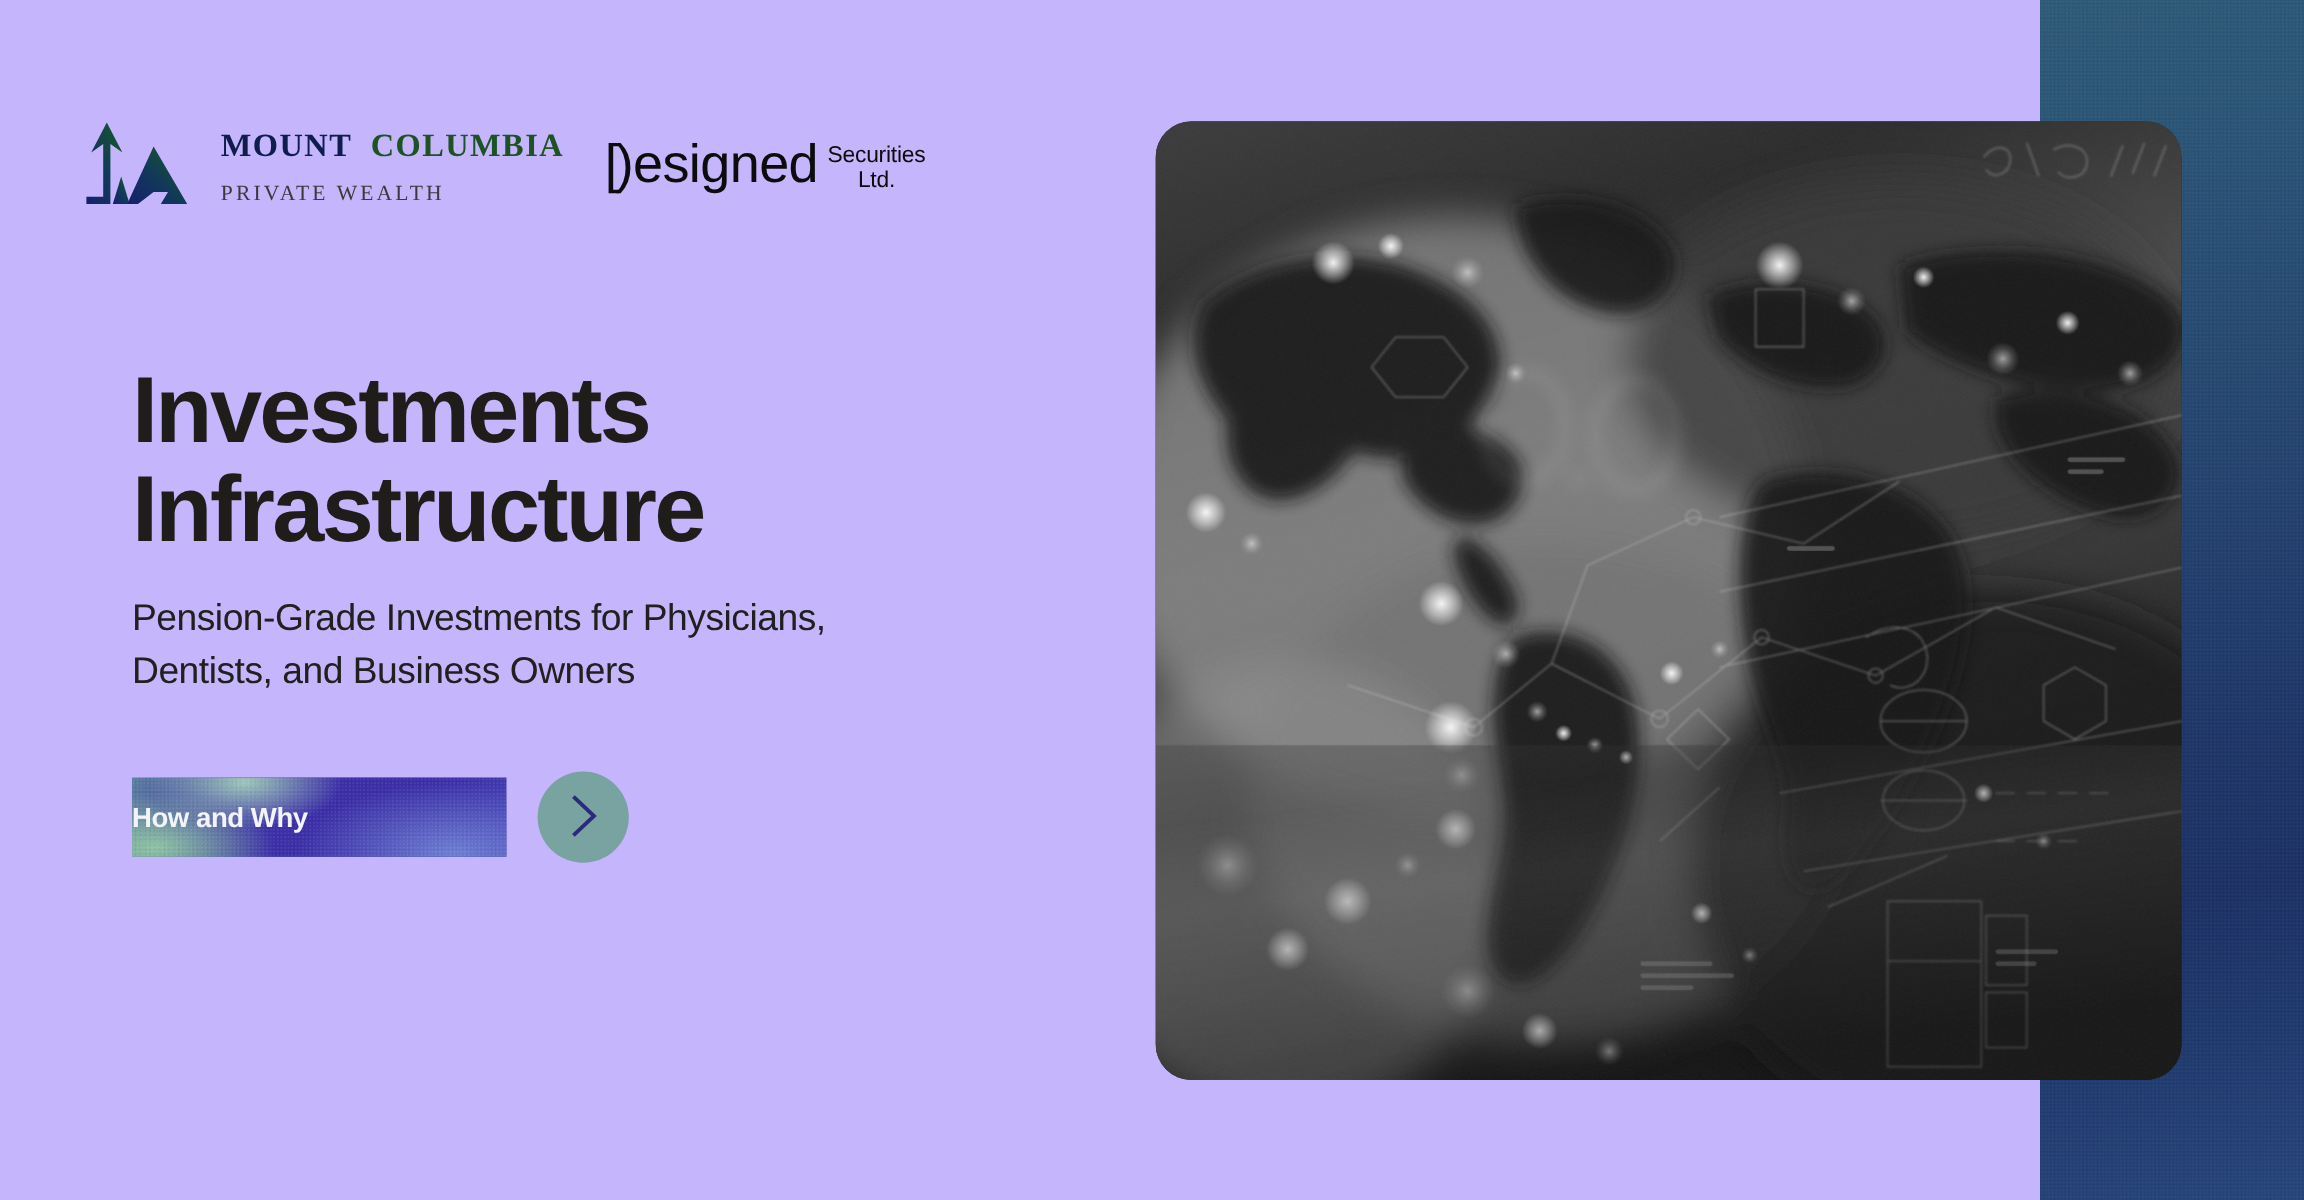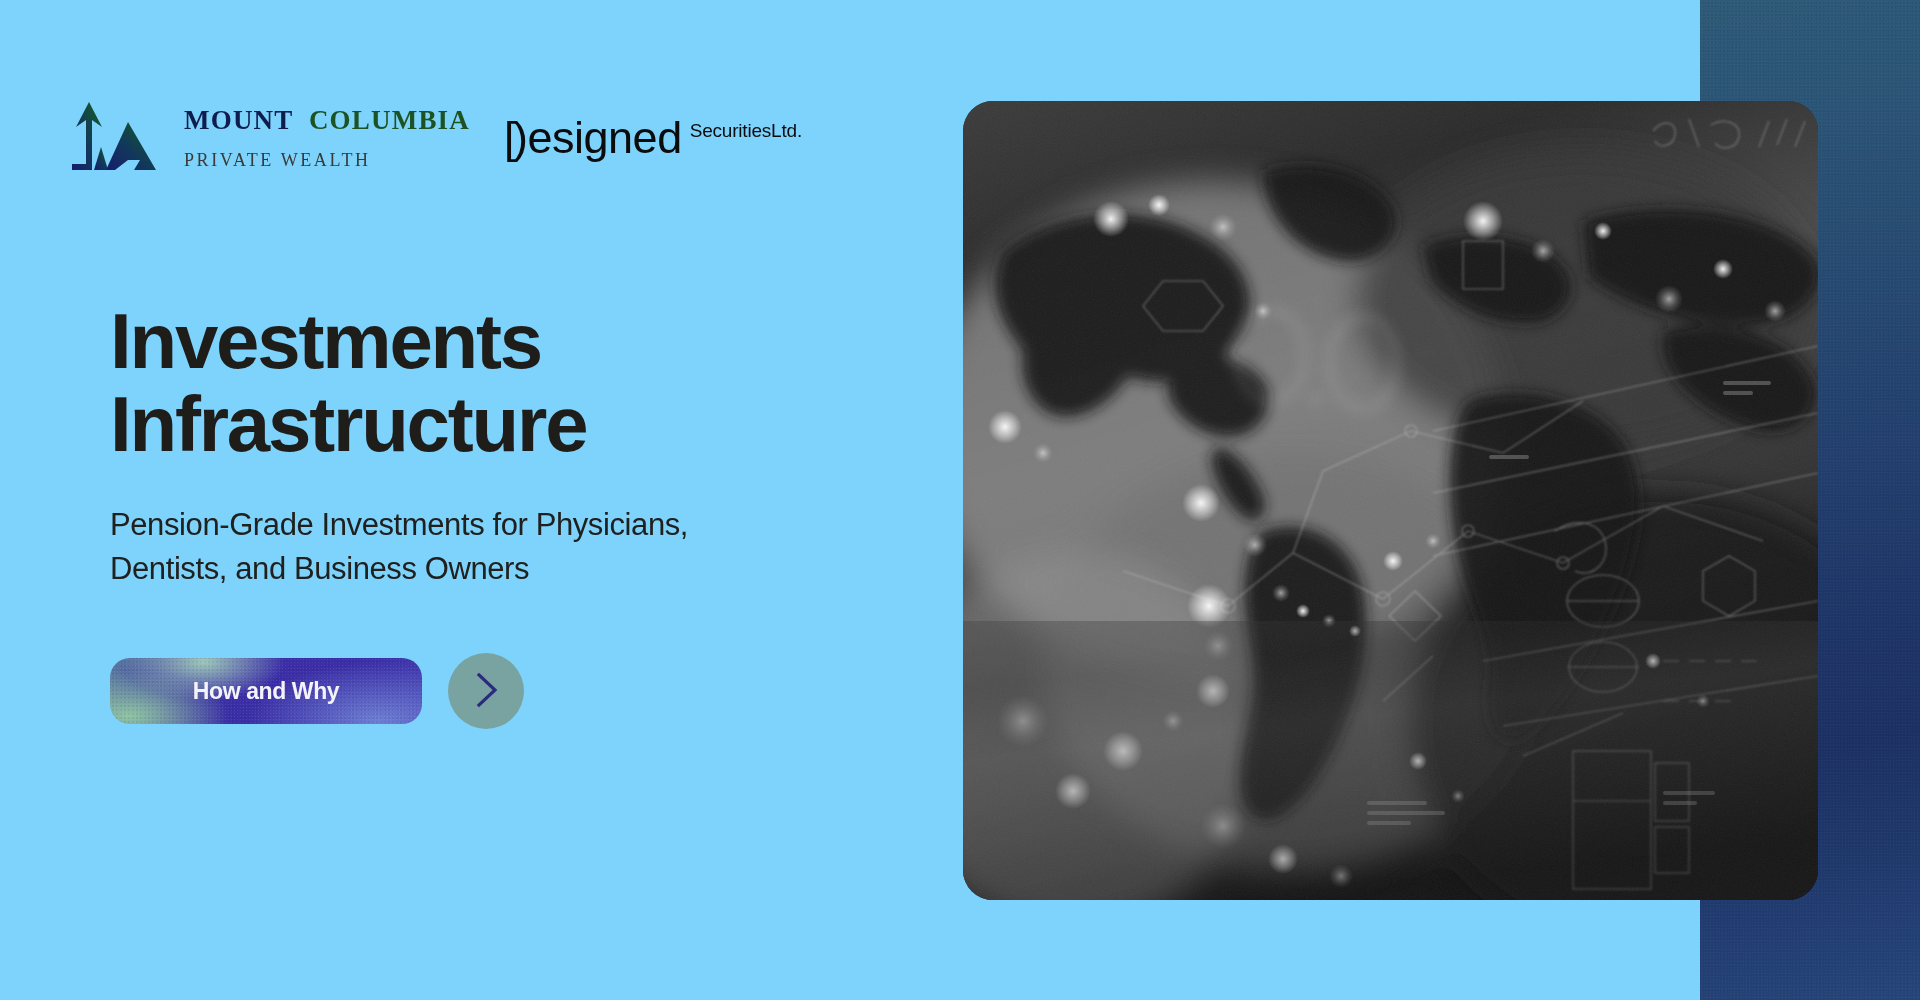--- a/index.html
+++ b/index.html
@@ -14,21 +14,21 @@
   body {
     font-family: "Liberation Sans", sans-serif;
     background: #ececec;
     position: relative;
   }
 
   .slide {
     position: relative;
     width: 1920px;
     height: 1000px;
-    background: #7dd3fc;
+    background: #c4b5fd;
     overflow: hidden;
   }
 
   
   .blue-strip {
     position: absolute;
     top: 0;
     right: 0;
     width: 220px;
     height: 1000px;
@@ -113,21 +113,21 @@
     white-space: nowrap;
   }
   .ds-bracket {
     font-size: 45px;
     line-height: .92;
     margin-right: -3px;
     font-weight: 300;
   }
   .ds-tail {
     display: flex;
-    flex-direction: row;
+    flex-direction: column;
     font-size: 19px;
     line-height: 1.08;
     font-weight: 400;
     letter-spacing: -0.2px;
     padding-top: 4px;
     white-space: nowrap;
     align-items: center;
   }
 
   
@@ -141,21 +141,21 @@
   .headline {
     font-size: 78px;
     font-weight: 700;
     line-height: 1.06;
     letter-spacing: -2.2px;
     color: #1f1d1a;
   }
   .headline .hl-line { display: block; }
 
   .subhead {
-    margin-top: 38px;
+    margin-top: 28px;
     font-size: 31px;
     font-weight: 400;
     line-height: 1.42;
     letter-spacing: -0.4px;
     color: #20201e;
     max-width: 660px;
   }
 
   
   .cta-row {
@@ -163,26 +163,25 @@
     display: flex;
     align-items: center;
     gap: 26px;
   }
 
   .cta-button {
     position: relative;
     width: 312px;
     height: 66px;
     border: none;
-    border-radius: 20px;
+    border-radius: 0;
     cursor: pointer;
     overflow: hidden;
     display: flex;
     align-items: center;
-    justify-content: center;
     background:
       radial-gradient(ellipse 55% 120% at 6% 88%, #8fc4a4 0%, rgba(143,196,164,0) 58%),
       radial-gradient(ellipse 42% 95% at 30% 6%, #9ec8bb 0%, rgba(158,200,187,0) 62%),
       radial-gradient(ellipse 70% 150% at 86% 96%, #6e7fd4 0%, rgba(110,127,212,0) 60%),
       radial-gradient(ellipse 90% 170% at 52% 40%, #3c2ea8 0%, rgba(60,46,168,.25) 72%),
       linear-gradient(115deg, #6fae9c 0%, #3b33a8 42%, #3a2fa5 70%, #4a47bd 100%);
   }
   .cta-button::after {
     content: "";
     position: absolute;

